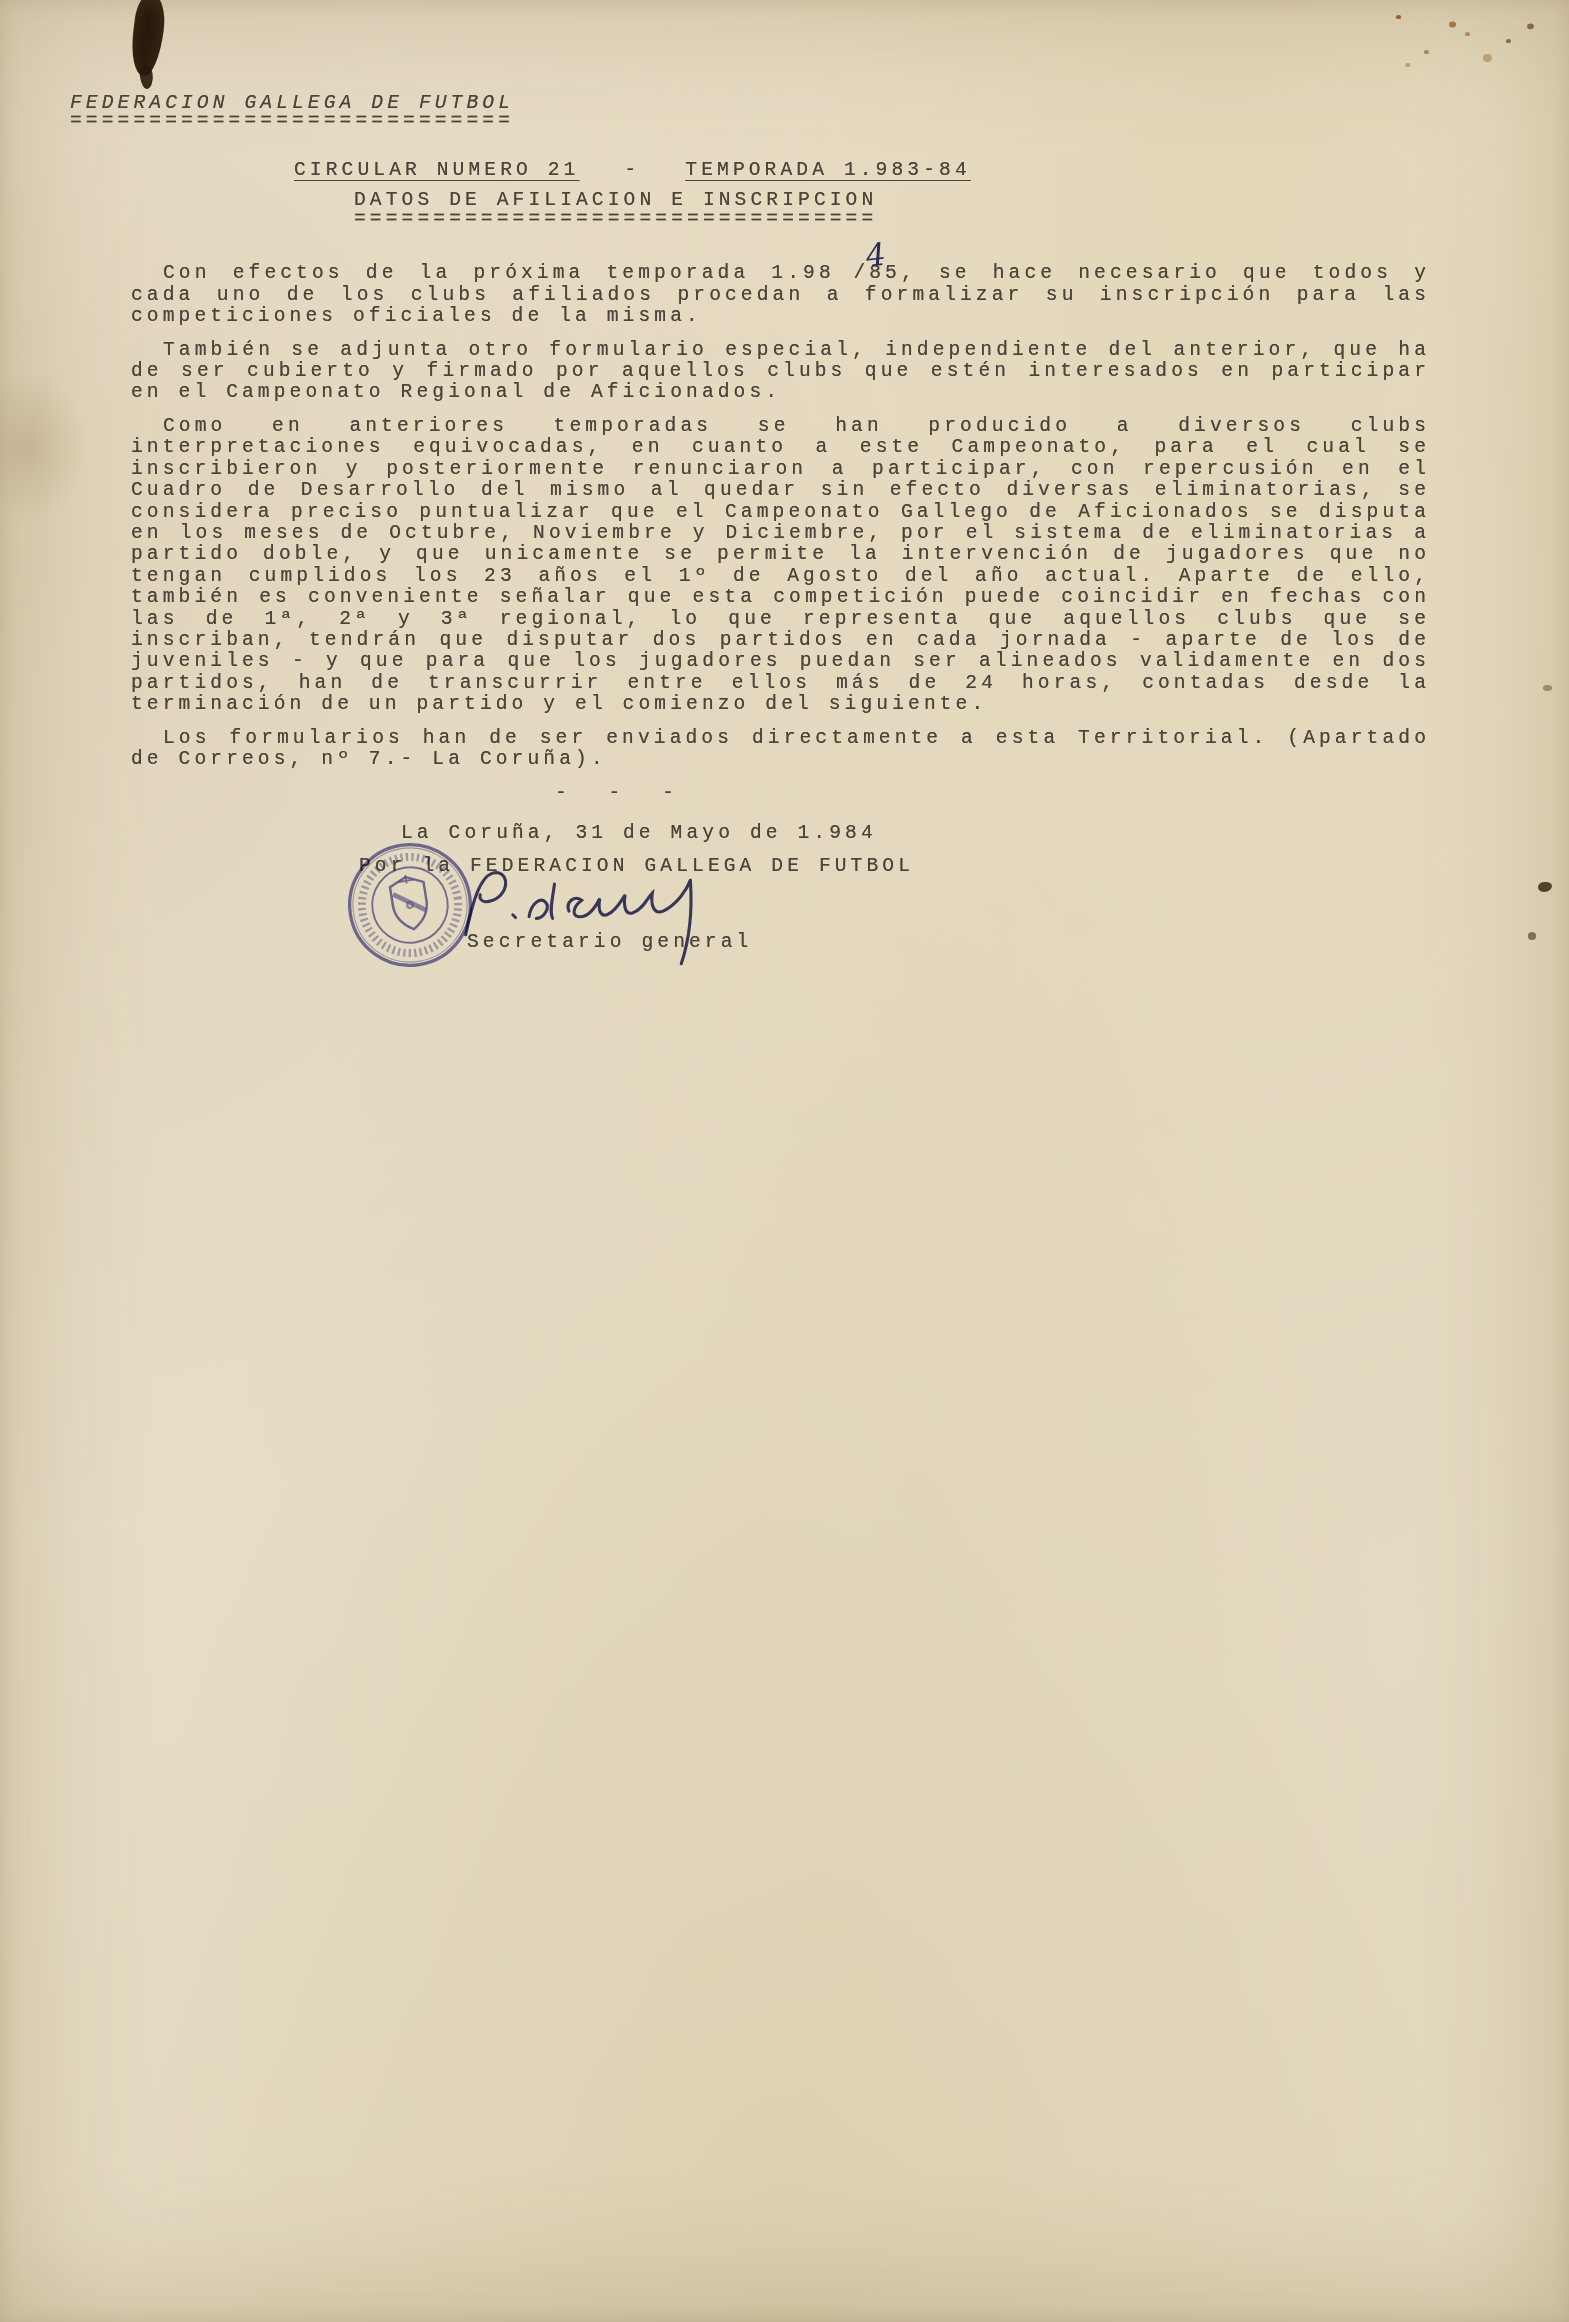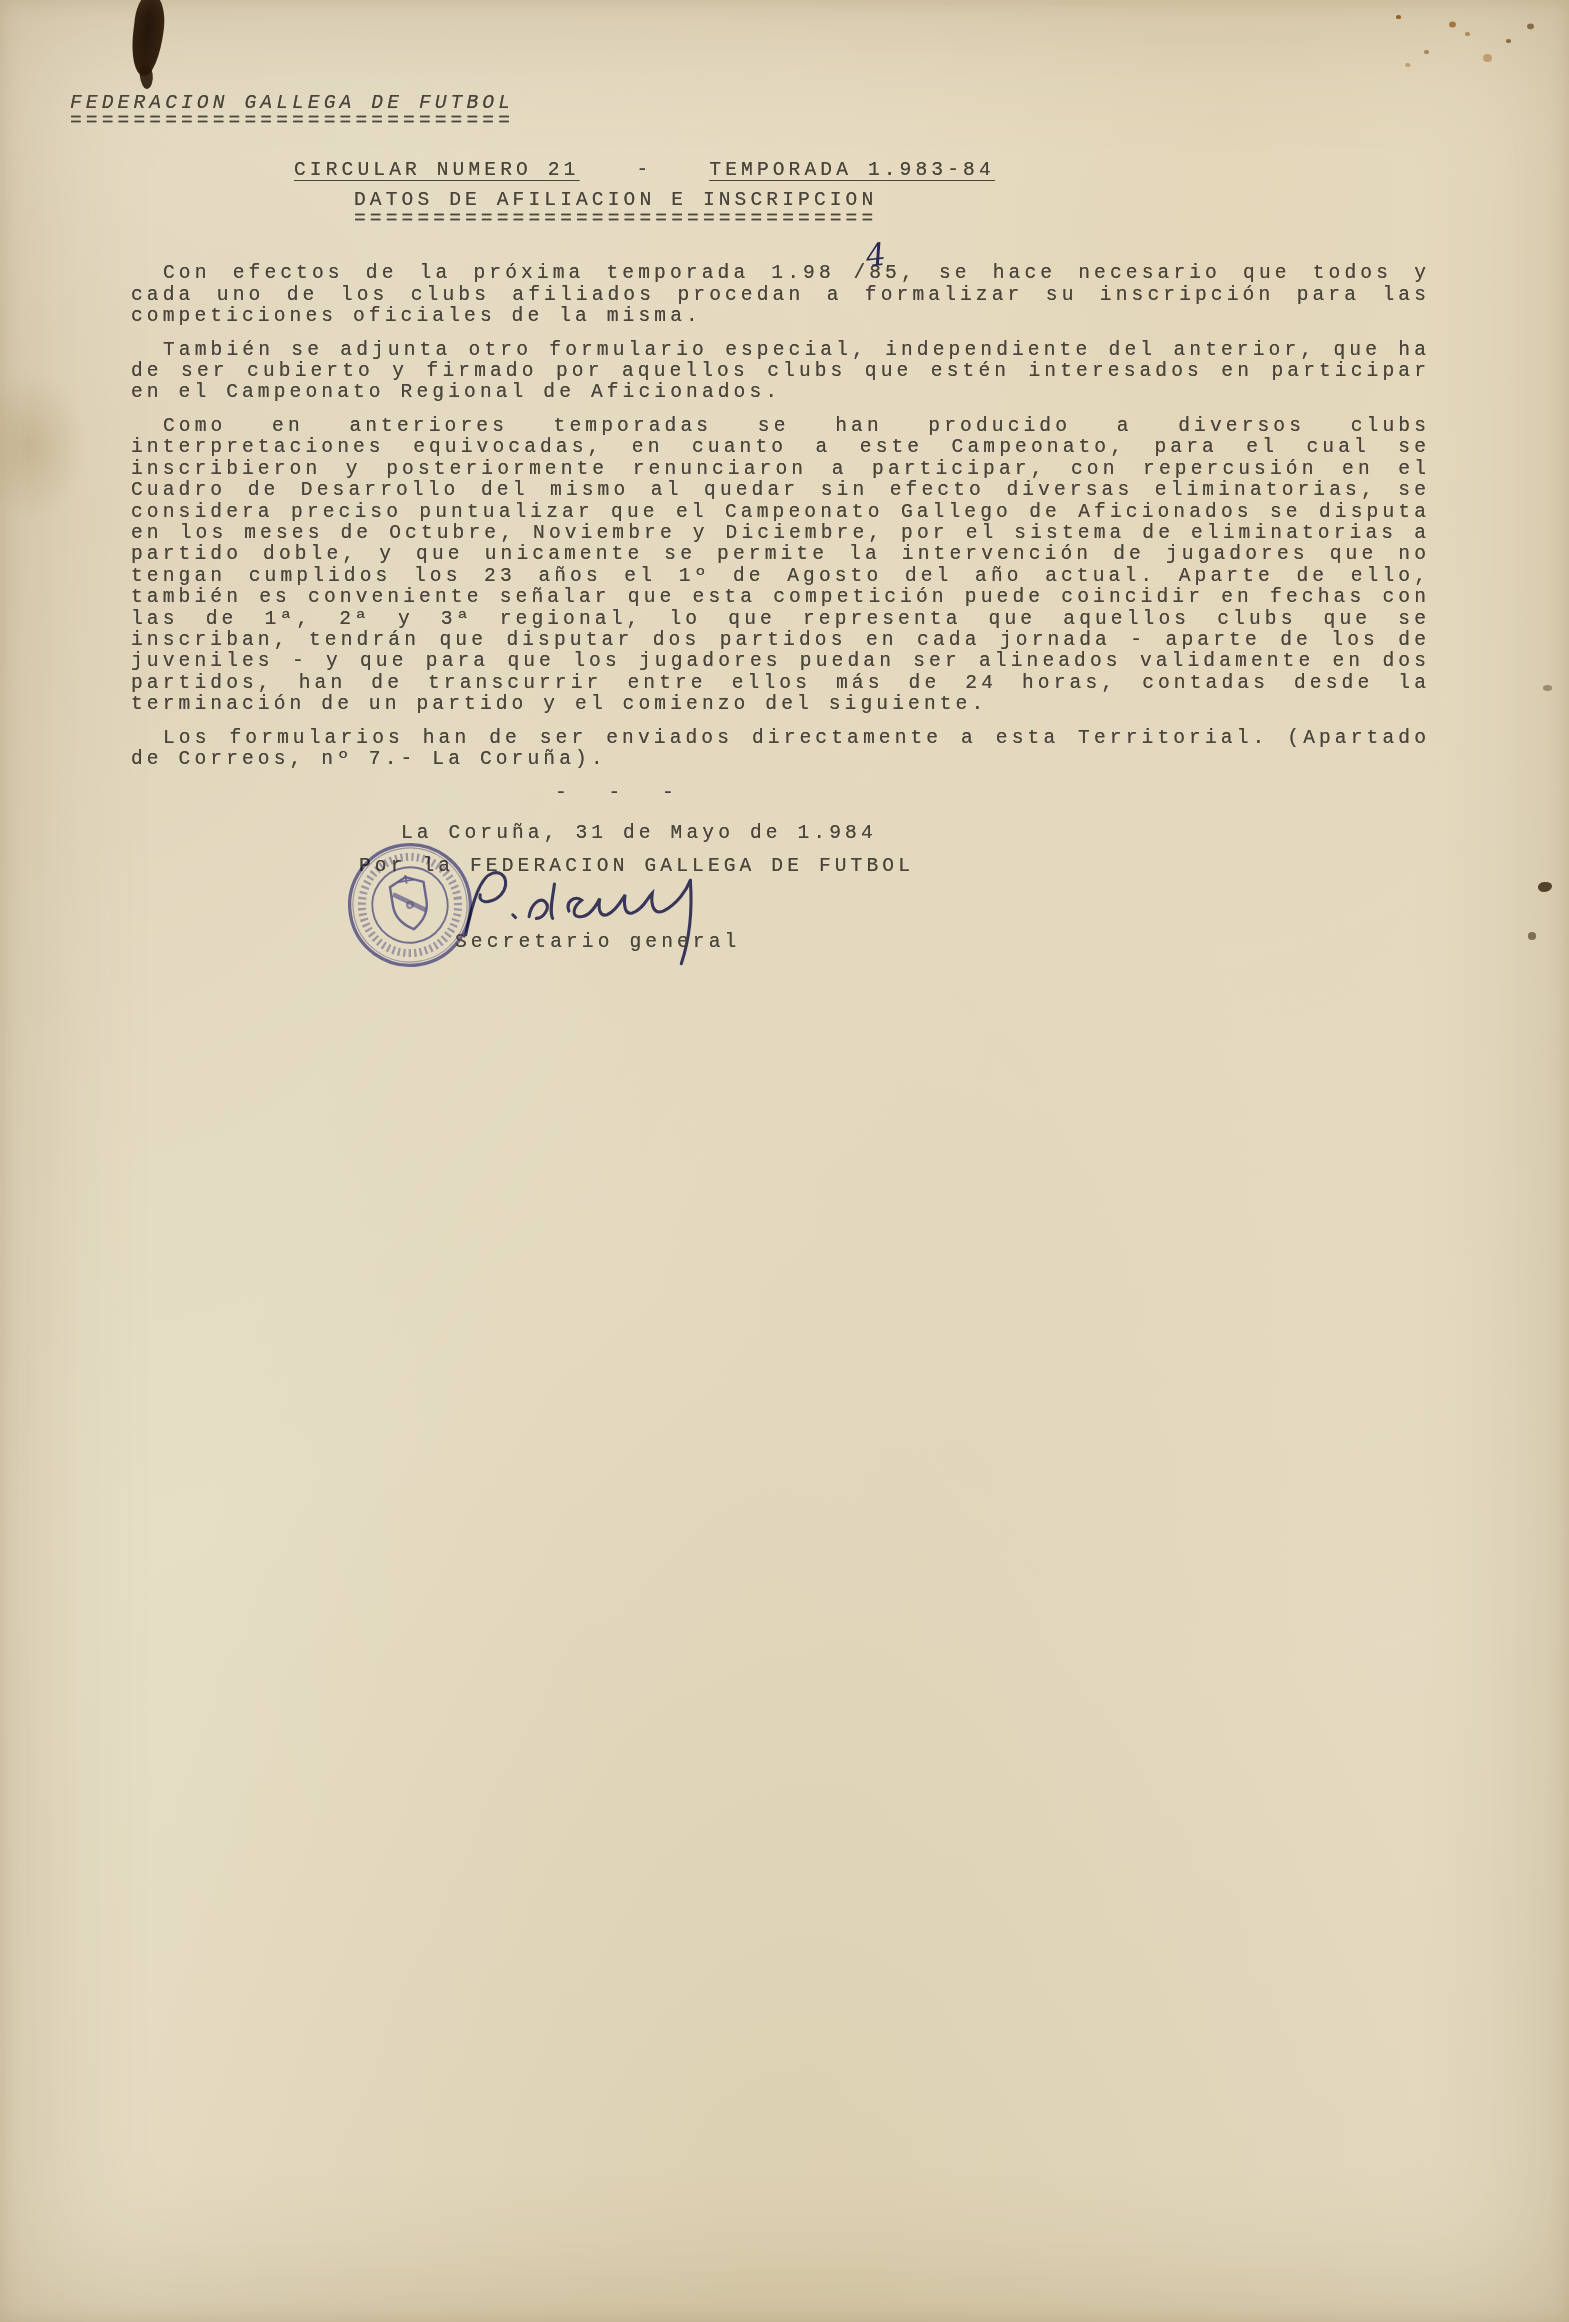--- a/index.html
+++ b/index.html
@@ -22,30 +22,30 @@
     box-shadow: inset 0 0 140px rgba(130,105,60,0.32), inset 0 0 20.5px rgba(120,95,55,0.18);
   }
   .content {
     position:relative;
     padding:93px 140px 0 70px;
     font-size:19.6px; line-height:21.4px; letter-spacing:4.1px;
     text-shadow:0 0 0.6px rgba(74,68,59,0.75);
   }
   .org-name { white-space:nowrap;font-style:italic; }
   .org-underline { margin-top:-3.7px; white-space:nowrap; }
-  .title-row { display:flex; gap:57px; margin:28px 0 8px 224px; white-space:nowrap; }
+  .title-row { display:flex; gap:45px; margin:28px 0 8px 224px; white-space:nowrap; }
   .u { text-decoration:underline; text-underline-offset:4.7px; }
   .subtitle-block { margin:5px 0 26px 284px; }
   .subtitle-underline { margin-top:-1.9px; }
   p.doc { margin:0 0 12px 61px; text-indent:32px; text-align:justify; }
   .sep { margin:13px 0 18.6px 485px; letter-spacing:15px; }
   .date-line { margin:5.6px 0 0 331px; }
   .sig-block { position:relative; margin:11.2px 0 0 61px; height:196px; }
   .sig-org { margin-left:228px; }
-  .sig-role { position:absolute; left:324px; top:76px; }
+  .sig-role { position:absolute; left:336px; top:76px; }
   .hand4 {
     display:inline-block; width:18.6px; height:18.6px; overflow:visible;
     font-family:"DejaVu Serif",serif; font-style:italic;
     font-size:31px; line-height:22.4px; letter-spacing:0;
     color:#2a2a58; text-shadow:none;
     transform:rotate(-7deg) translateY(-8.4px);
   }
   .stamp {
     position:absolute; left:213px; top:-17px; width:132px; height:132px;
     mix-blend-mode:multiply; opacity:0.88; transform:rotate(-9deg);

